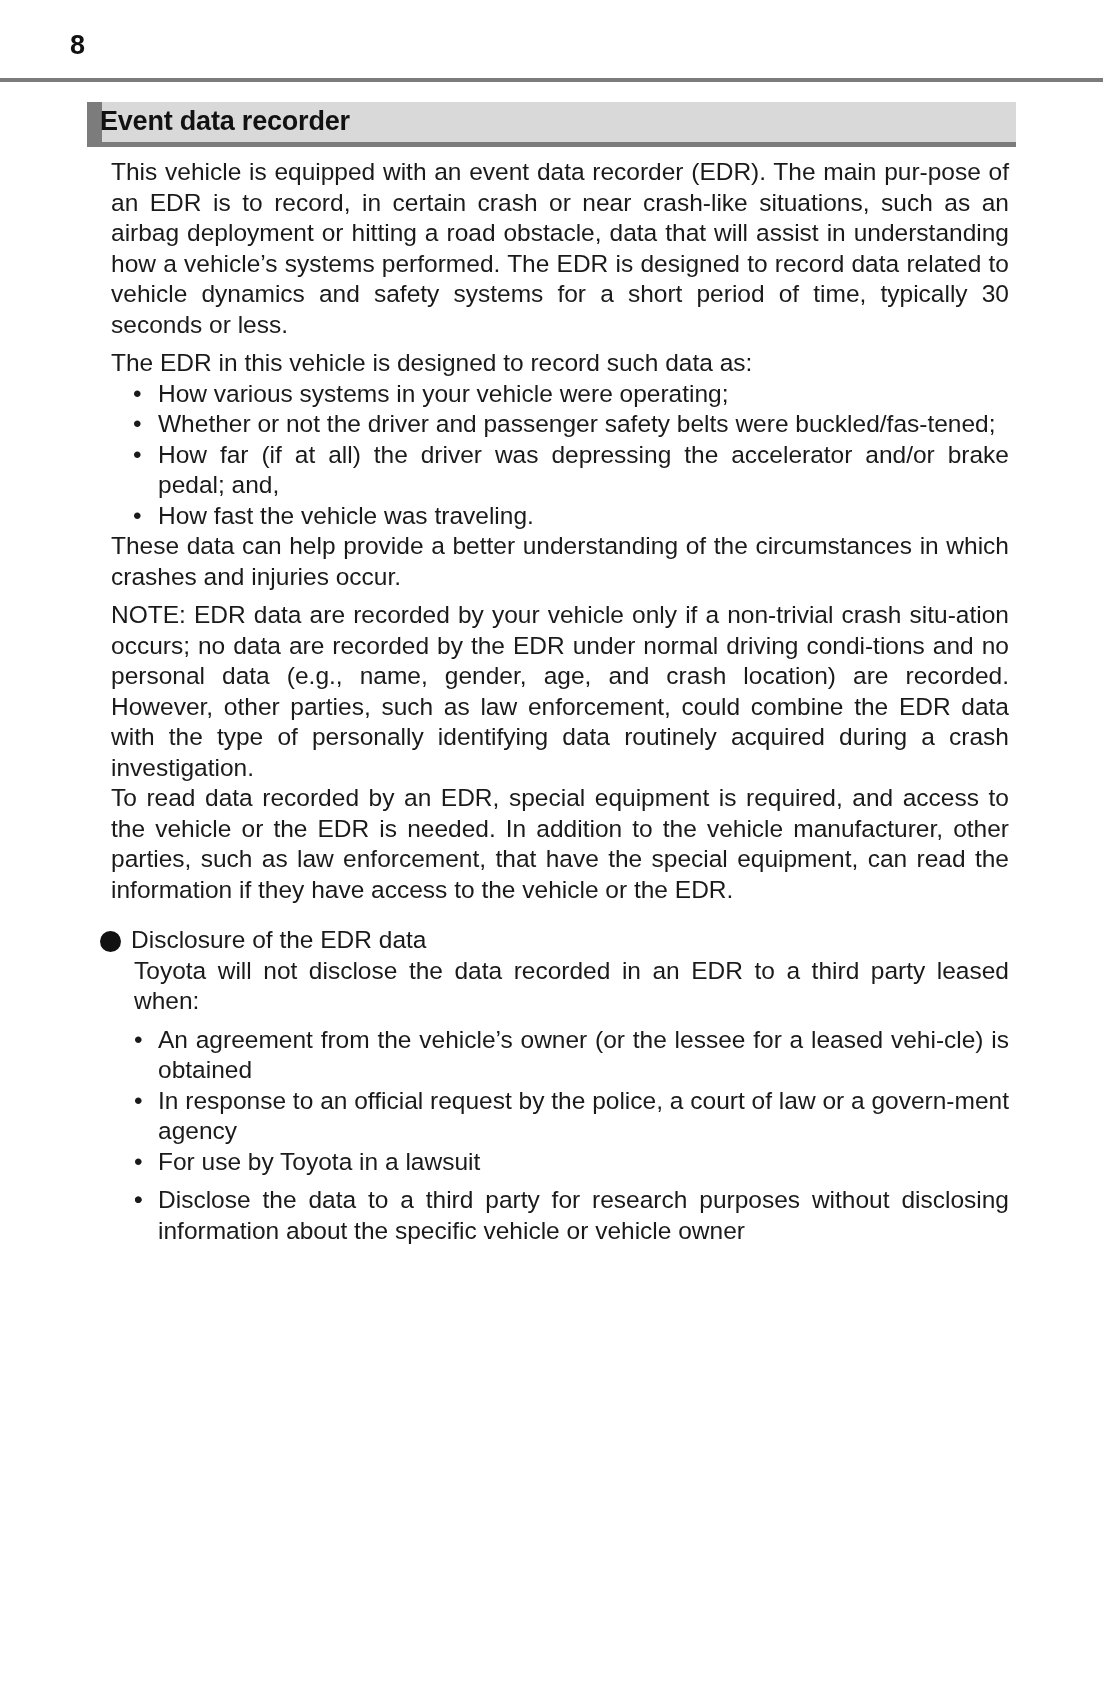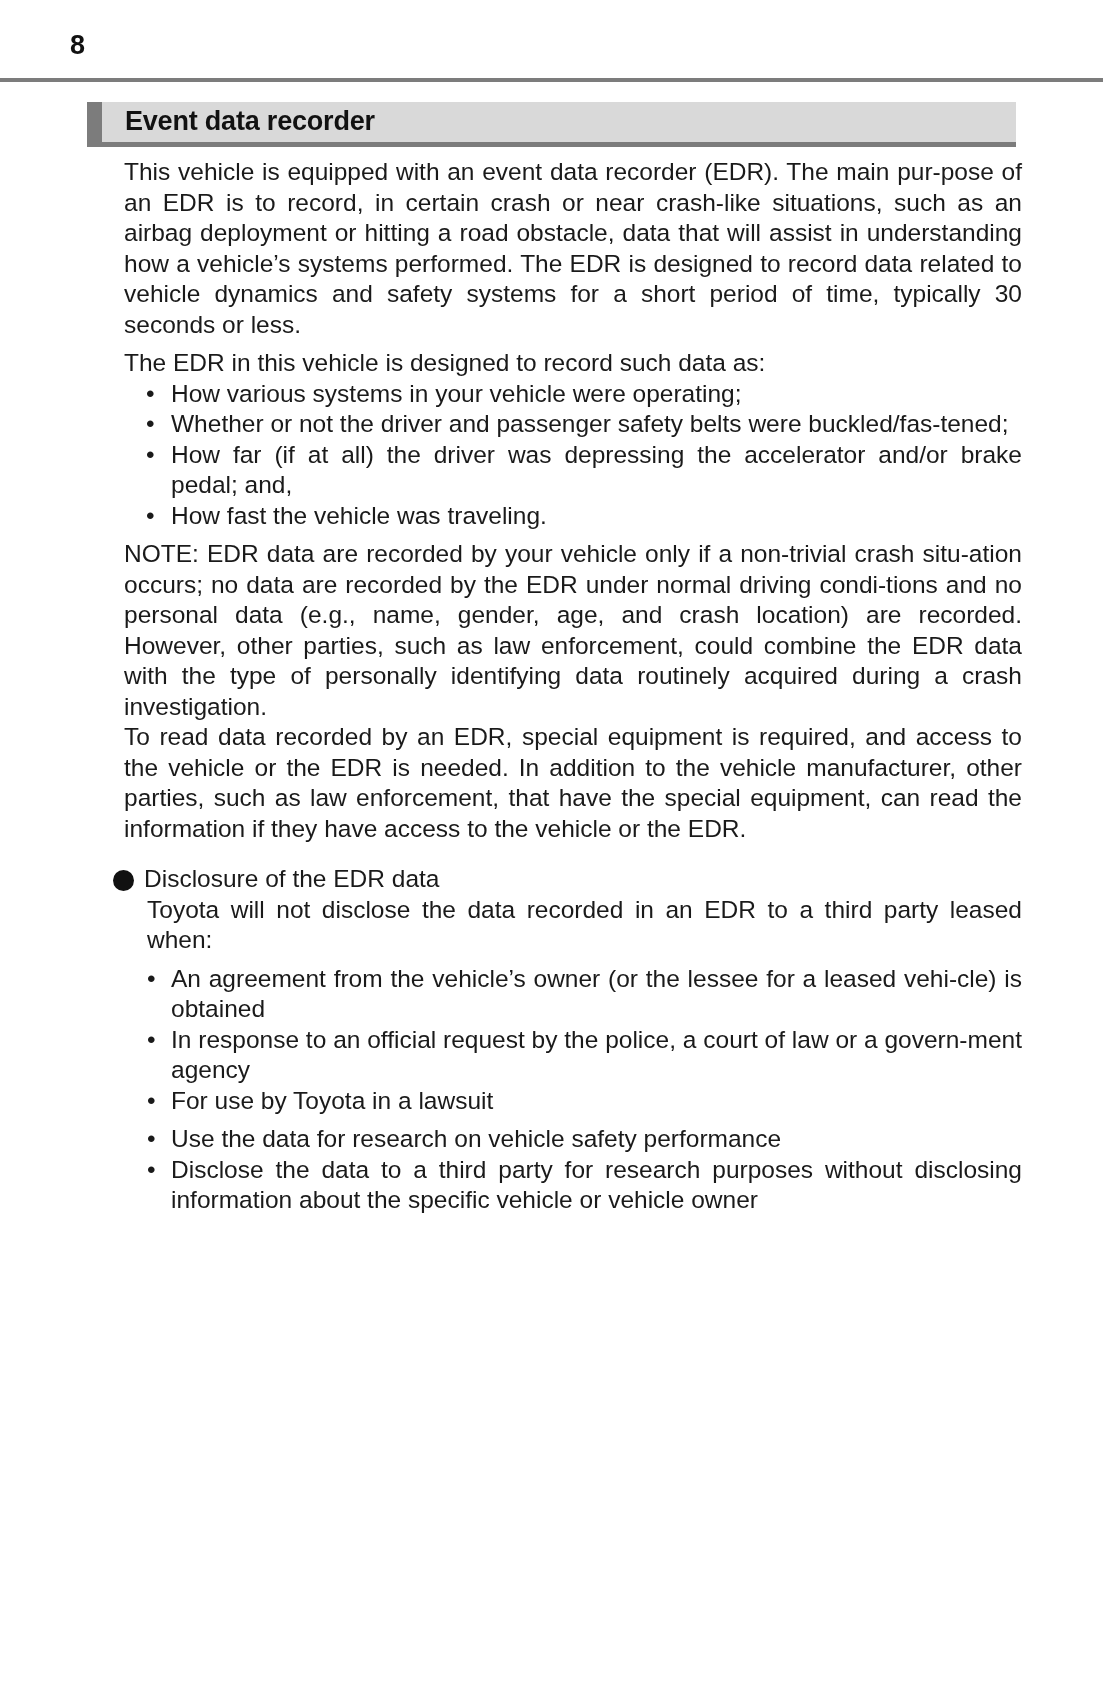--- a/index.html
+++ b/index.html
@@ -3,22 +3,22 @@
 <meta charset="utf-8">
 <style>
   html, body { margin:0; padding:0; background:#ffffff; }
   body { width:1103px; height:1693px; position:relative; overflow:hidden;
          font-family:"Liberation Sans", sans-serif; color:#1a1a1a; }
   .page-num { position:absolute; left:70px; top:30px; font-size:27px; font-weight:bold; color:#111; }
   .top-rule { position:absolute; left:0; top:78px; width:1103px; height:4px; background:#7c7c7c; }
   .section-head { position:absolute; left:87px; top:102px; width:929px; height:40px;
                   background:#d9d9d9; border-bottom:5px solid #7c7c7c; }
   .section-head .bar { position:absolute; left:0; top:0; width:15px; height:45px; background:#7c7c7c; }
-  .section-head .title { position:absolute; left:38px; top:4px; font-size:27px; font-weight:bold; color:#111; letter-spacing:-0.2px; }
-  .content { position:absolute; left:124px; top:157px; width:898px; font-size:24.5px; line-height:30.5px; }
+  .section-head .title { position:absolute; left:13px; top:4px; font-size:27px; font-weight:bold; color:#111; letter-spacing:-0.2px; }
+  .content { position:absolute; left:111px; top:157px; width:898px; font-size:24.5px; line-height:30.5px; }
   .content p { margin:0; text-align:justify; }
   .content p.gap { margin-top:8px; }
   ul.bul { list-style:none; margin:8px 0 0 0; padding:0; }
   ul.bul.nogap { margin-top:0; }
   ul.bul li { position:relative; padding-left:47px; text-align:justify; }
   ul.bul li .dot { position:absolute; left:22px; top:0; }
   .sub { margin-top:20px; }
   .sub-head { position:relative; padding-left:31px; margin-left:-11px; }
   .sub-head .disc { position:absolute; left:0; top:6px; width:21px; height:21px; border-radius:50%; background:#111; }
   .sub-body { padding-left:23px; }
@@ -38,34 +38,35 @@
 
 <div class="content">
   <p>This vehicle is equipped with an event data recorder (EDR). The main pur-pose of an EDR is to record, in certain crash or near crash-like situations, such as an airbag deployment or hitting a road obstacle, data that will assist in understanding how a vehicle’s systems performed. The EDR is designed to record data related to vehicle dynamics and safety systems for a short period of time, typically 30 seconds or less.</p>
   <p class="gap">The EDR in this vehicle is designed to record such data as:</p>
   <ul class="bul nogap">
     <li><span class="dot">•</span><span>How various systems in your vehicle were operating;</span></li>
     <li><span class="dot">•</span><span>Whether or not the driver and passenger safety belts were buckled/fas-tened;</span></li>
     <li><span class="dot">•</span><span>How far (if at all) the driver was depressing the accelerator and/or brake pedal; and,</span></li>
     <li><span class="dot">•</span><span>How fast the vehicle was traveling.</span></li>
   </ul>
+  <p>These data can help provide a better understanding of the circumstances in which crashes and injuries occur.</p>
   <p class="gap">NOTE: EDR data are recorded by your vehicle only if a non-trivial crash situ-ation occurs; no data are recorded by the EDR under normal driving condi-tions and no personal data (e.g., name, gender, age, and crash location) are recorded. However, other parties, such as law enforcement, could combine the EDR data with the type of personally identifying data routinely acquired during a crash investigation.</p>
   <p>To read data recorded by an EDR, special equipment is required, and access to the vehicle or the EDR is needed. In addition to the vehicle manufacturer, other parties, such as law enforcement, that have the special equipment, can read the information if they have access to the vehicle or the EDR.</p>
 
   <div class="sub">
     <div class="sub-head">
       <span class="disc"></span>
       <span>Disclosure of the EDR data</span>
     </div>
     <div class="sub-body">
       <p>Toyota will not disclose the data recorded in an EDR to a third party leased when:</p>
       <ul class="bul">
         <li><span class="dot">•</span><span>An agreement from the vehicle’s owner (or the lessee for a leased vehi-cle) is obtained</span></li>
         <li><span class="dot">•</span><span>In response to an official request by the police, a court of law or a govern-ment agency</span></li>
         <li><span class="dot">•</span><span>For use by Toyota in a lawsuit</span></li>
       </ul>
       <ul class="bul">
-        <li><span class="dot">•</span><span>Use the data for research on vehicle safety performance</span></li>
+        <li><span class="dot">•</span></li>
         <li><span class="dot">•</span><span>Disclose the data to a third party for research purposes without disclosing information about the specific vehicle or vehicle owner</span></li>
       </ul>
     </div>
   </div>
 </div>
 
 </body></html>

